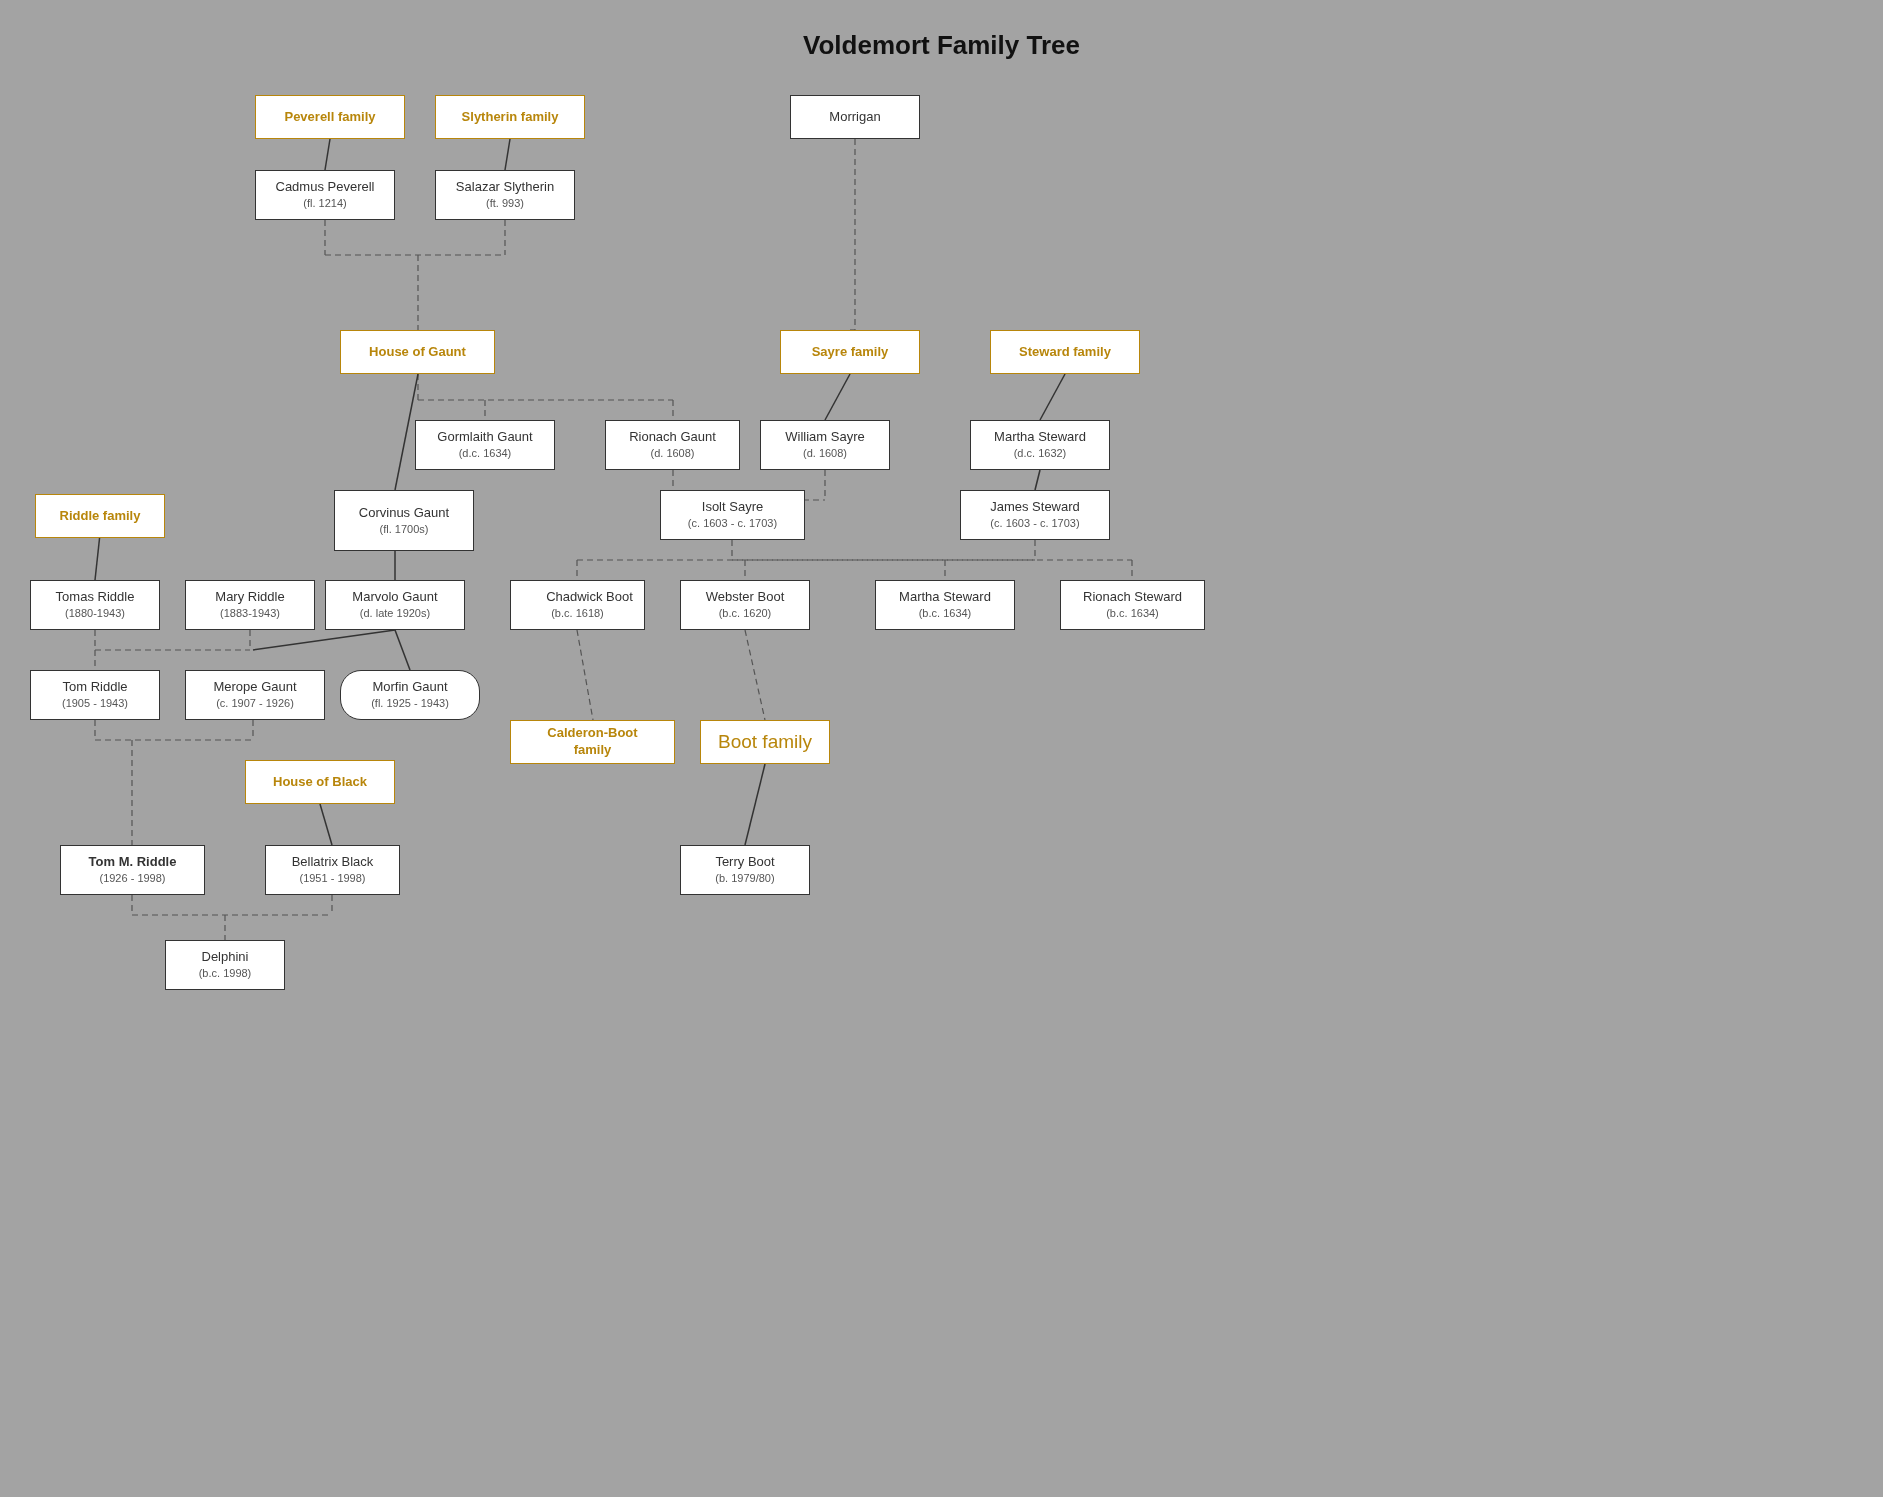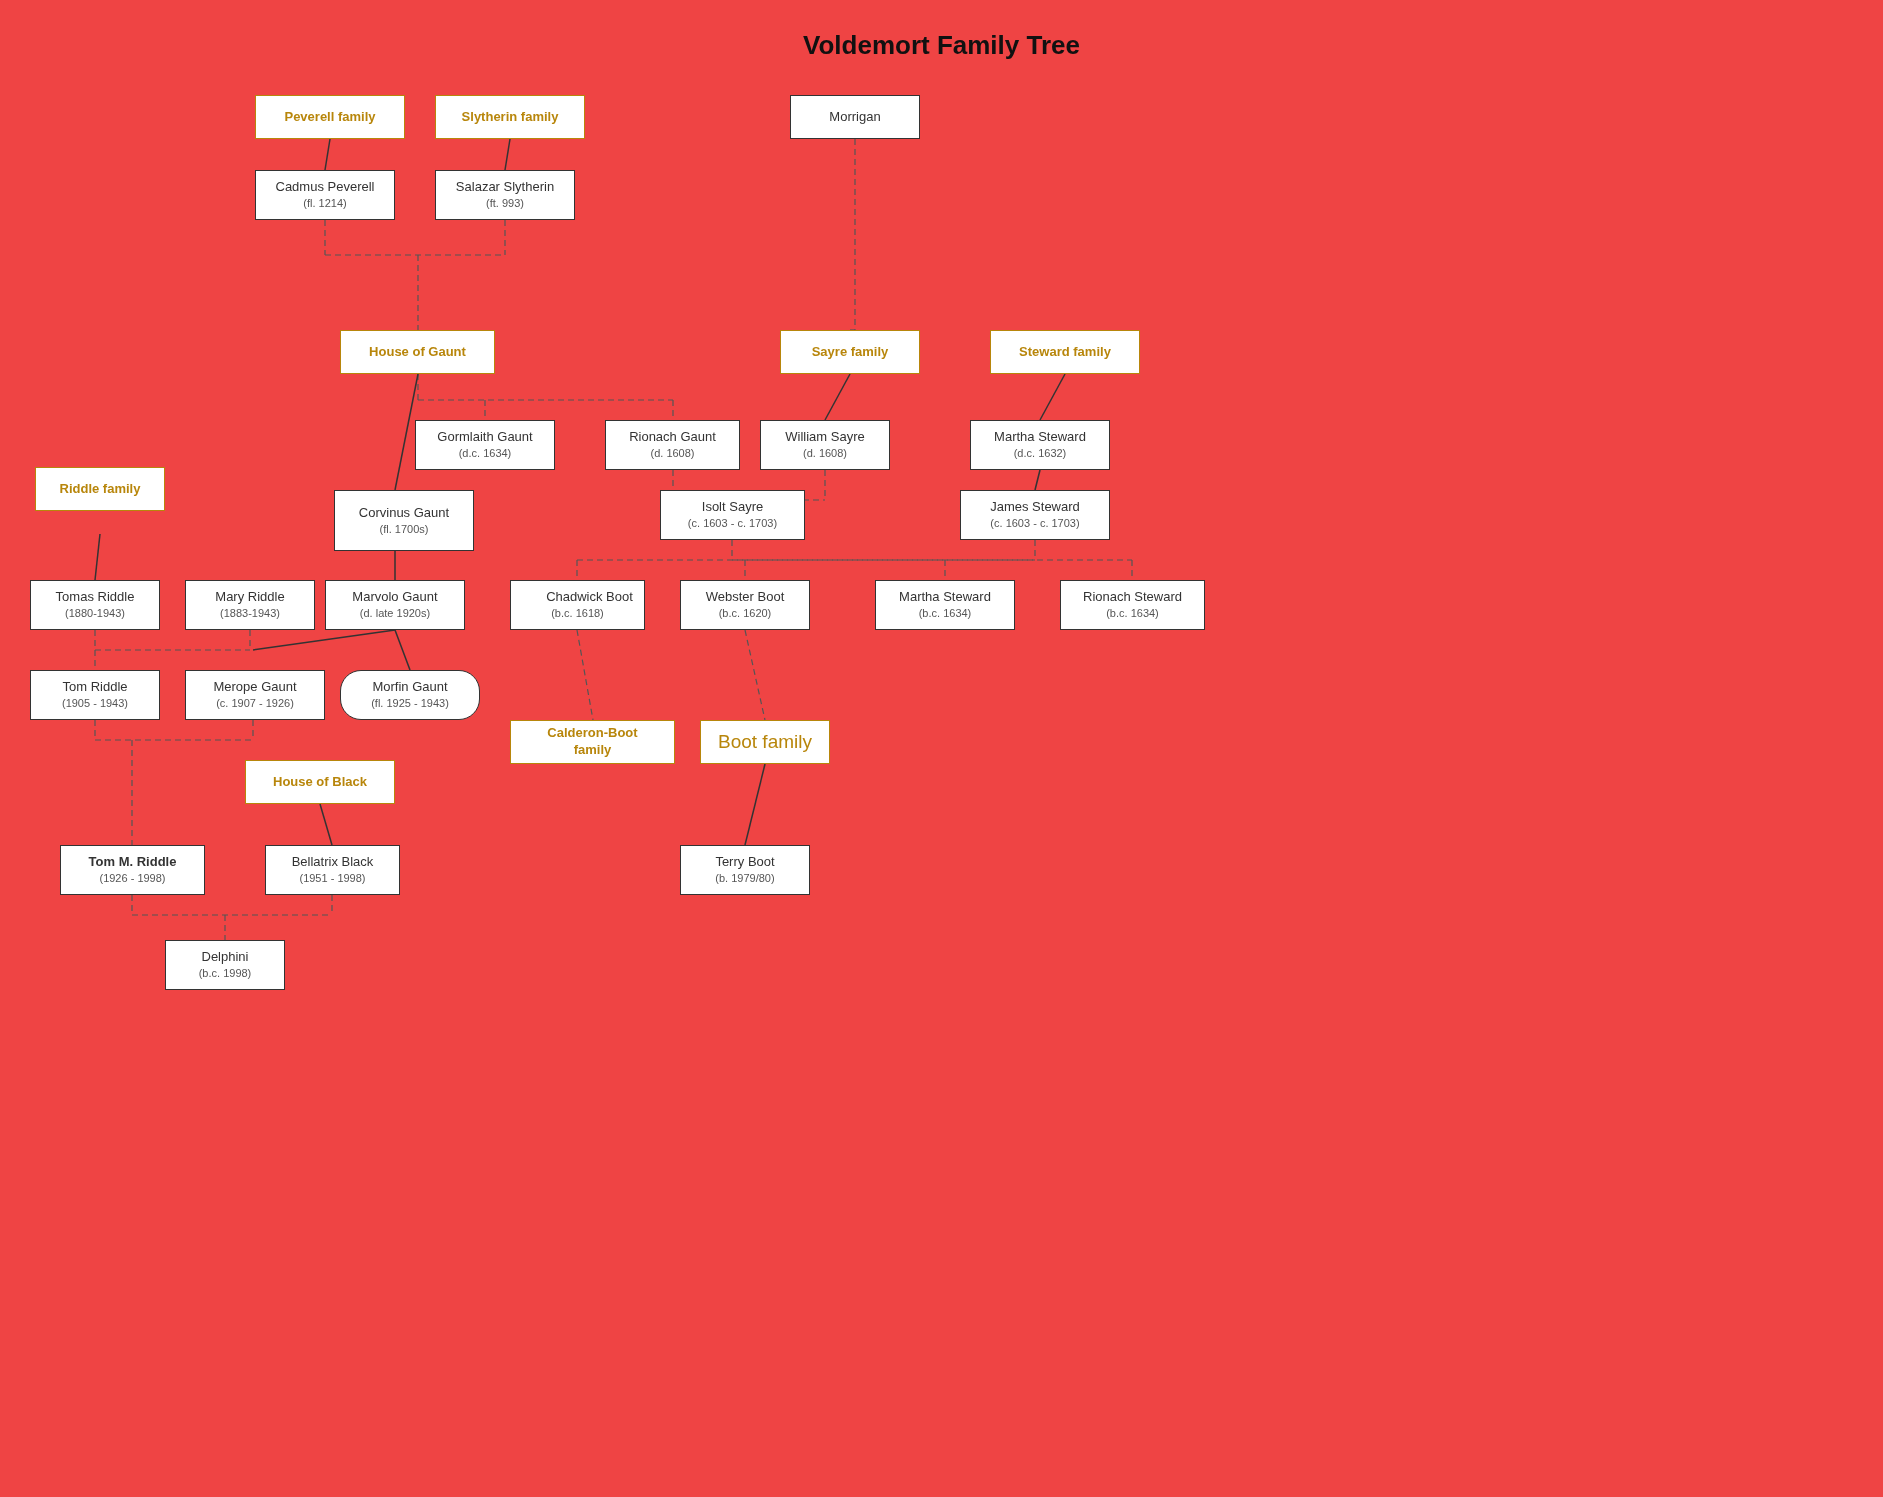--- a/index.html
+++ b/index.html
@@ -8,21 +8,21 @@
       font-family: Arial, sans-serif;
       font-size: 13px;
       color: #333;
       min-width: 1883px;
       min-height: 1497px;
     }
     #canvas {
       position: relative;
       width: 1883px;
       height: 1497px;
-      background: #ef4444;
+      background: #a3a3a3;
     }
     h1 {
       position: absolute;
       top: 30px;
       left: 0;
       width: 1883px;
       text-align: center;
       font-size: 26px;
       font-weight: bold;
       color: #111;
@@ -172,21 +172,21 @@
       <div class="node-sub">(d. 1608)</div>
     </div>
     <div class="node" style="left: 760px; top: 420px; width: 130px; height: 50px; padding: 4px 6px;">
       <div style="font-weight: normal; color: rgb(51, 51, 51); font-size: 13px;">William Sayre</div>
       <div class="node-sub">(d. 1608)</div>
     </div>
     <div class="node" style="left: 970px; top: 420px; width: 140px; height: 50px; padding: 4px 6px;">
       <div style="font-weight: normal; color: rgb(51, 51, 51); font-size: 13px;">Martha Steward</div>
       <div class="node-sub">(d.c. 1632)</div>
     </div>
-    <div class="node gold" style="left: 35px; top: 467px; width: 130px; height: 44px; padding: 4px 6px;">
+    <div class="node gold" style="left: 35px; top: 494px; width: 130px; height: 44px; padding: 4px 6px;">
       <div class="node-label" style="font-weight: bold; color: rgb(184, 134, 11); font-size: 13px;">Riddle family</div>
     </div>
     <div class="node" style="left: 334px; top: 490px; width: 140px; height: 61px; padding: 5px 6px;">
       <div style="font-weight: normal; color: rgb(51, 51, 51); font-size: 13px;">Corvinus Gaunt</div>
       <div class="node-sub">(fl. 1700s)</div>
     </div>
     <div class="node" style="left: 660px; top: 490px; width: 145px; height: 50px; padding: 4px 6px;">
       <div style="font-weight: normal; color: rgb(51, 51, 51); font-size: 13px;">Isolt Sayre</div>
       <div class="node-sub">(c. 1603 - c. 1703)</div>
     </div>

